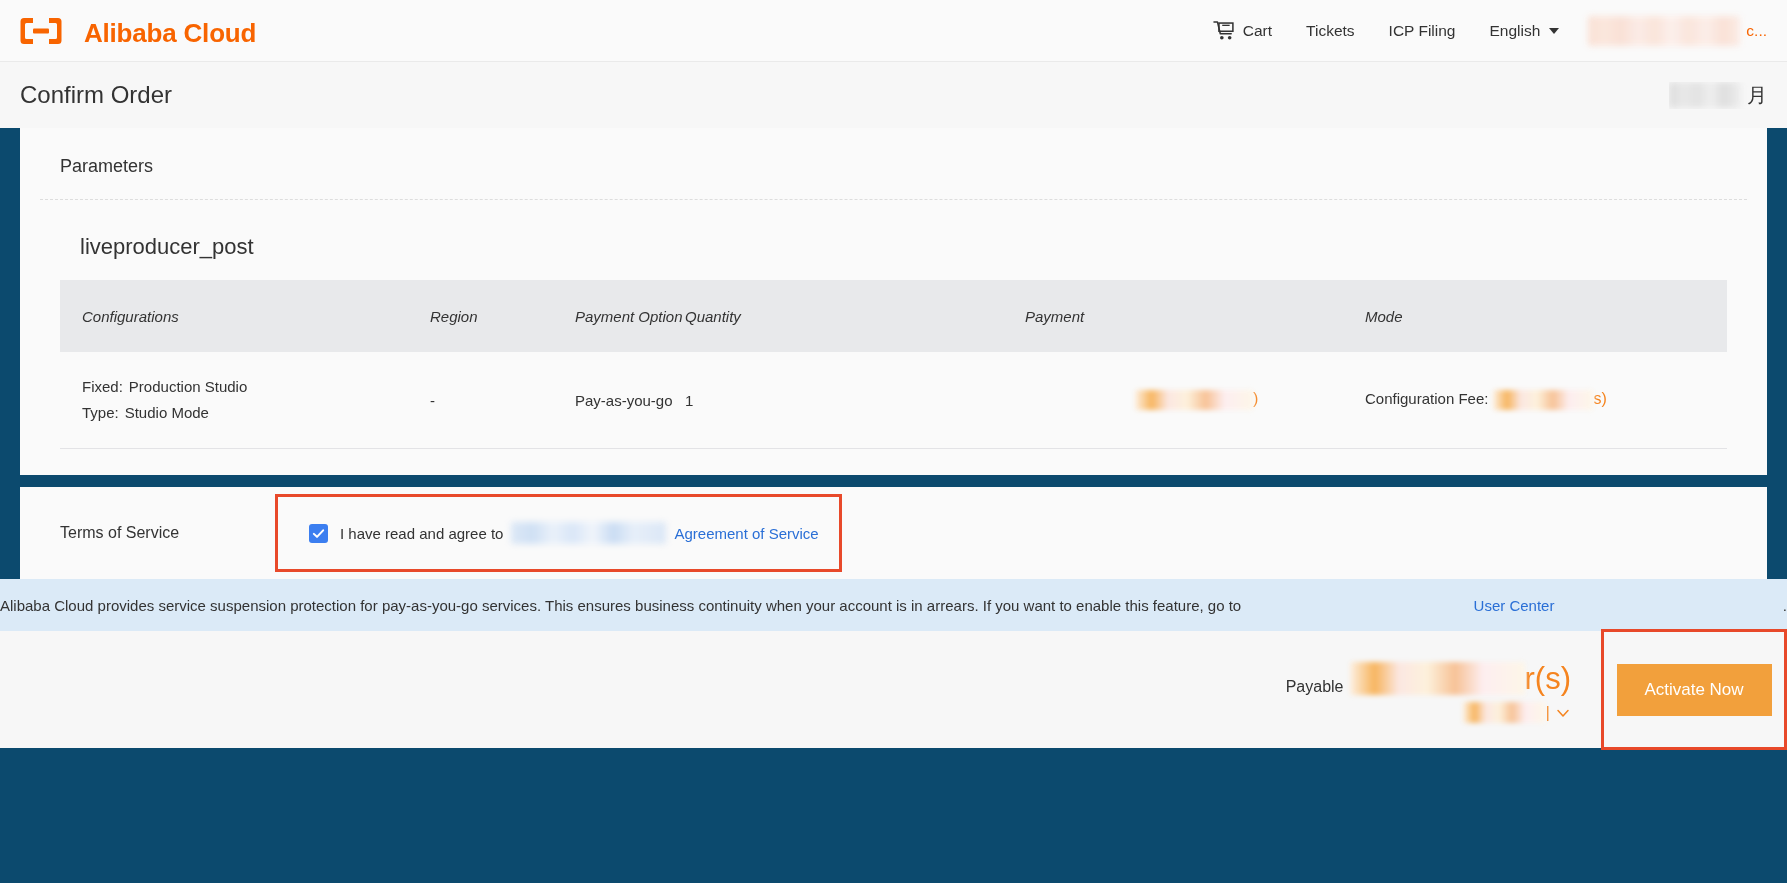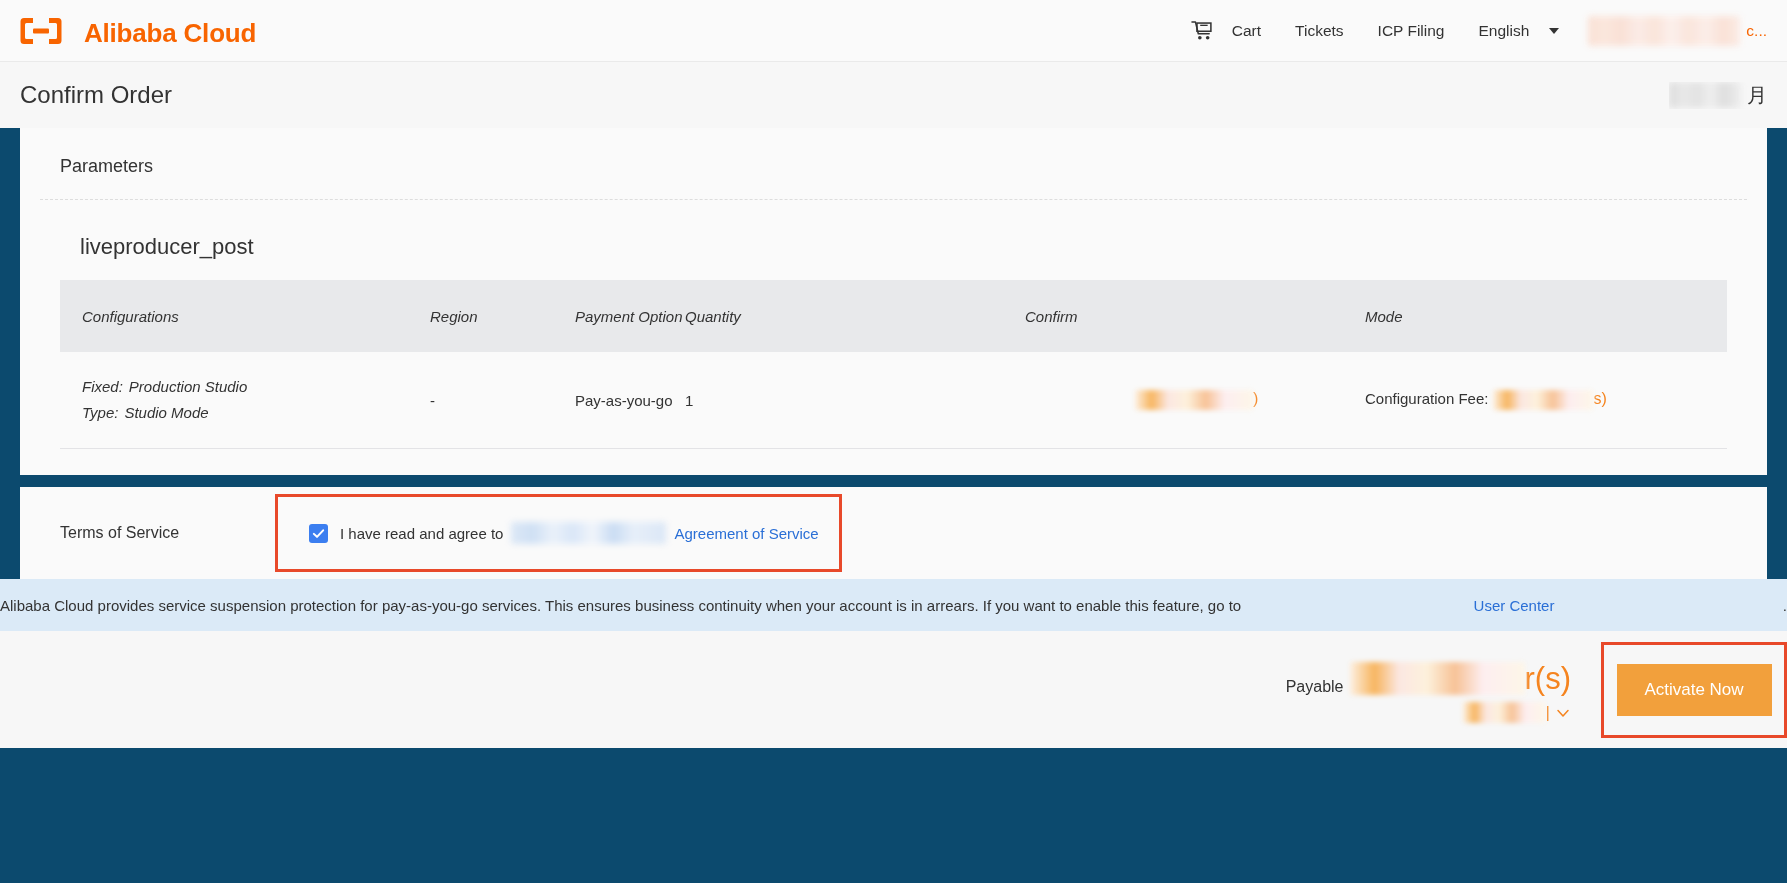--- a/index.html
+++ b/index.html
@@ -40,21 +40,21 @@
     display: flex;
     align-items: center;
     gap: 0;
     font-size: 15.5px;
     color: #333;
   }
   .nav-item {
     padding: 0 17px;
     display: flex;
     align-items: center;
-    gap: 18px;
+    gap: 7px;
     cursor: pointer;
     white-space: nowrap;
   }
   .cart-icon { width: 23px; height: 21px; display:block; }
   .caret-down {
     width: 0; height: 0;
     border-left: 5px solid transparent;
     border-right: 5px solid transparent;
     border-top: 6px solid #333;
     margin-left: 2px;
@@ -173,21 +173,21 @@
   table.order-table th.th-price { width: auto; text-align: left; }
   table.order-table td {
     font-size: 15px;
     color: #333;
     padding: 22px 0;
     vertical-align: middle;
     border-bottom: 1px solid #e3e3e6;
     height: 90px;
   }
   table.order-table td.td-config { padding-left: 22px; }
-  .cfg-line { line-height: 26px; white-space: nowrap; font-style: italic; }
+  .cfg-line { line-height: 26px; white-space: nowrap; }
   .cfg-label { color: #333; }
   .cfg-value { color: #333; margin-left: 6px; }
 
   .blur-orange {
     display: inline-block;
     height: 20px;
     vertical-align: middle;
     background:
       linear-gradient(90deg,
         #fdf0e2 0%, #f7b55f 14%, #fbe7e2 28%, #fdf1dc 44%,
@@ -281,21 +281,21 @@
   .payable-main .blur-orange { height: 33px; width: 175px; }
   .payable-big { font-size: 31px; color: #F5841F; line-height: 1; }
   .payable-sub { display: flex; align-items: center; margin-top: 7px; }
   .payable-sub .blur-orange { height: 21px; width: 82px; }
   .payable-sub-frag { font-size: 17px; color: #F5841F; margin-left: 1px; }
   .chev { width: 16px; height: 16px; margin-left: 5px; display:block; }
 
   .activate-wrap {
     border: 3px solid #e8492a;
     width: 186px;
-    height: 96px;
+    height: 121px;
     display: flex;
     align-items: center;
     justify-content: center;
     margin-right: 0;
   }
   .activate-btn {
     background: #F2A03C;
     color: #fff;
     border: none;
     font-size: 17px;
@@ -361,21 +361,21 @@
     <div class="dashed-rule"></div>
     <div class="product-name">liveproducer_post</div>
 
     <table class="order-table">
       <thead>
         <tr>
           <th class="th-config">Configurations</th>
           <th class="th-region">Region</th>
           <th class="th-payment">Payment Option</th>
           <th class="th-qty">Quantity</th>
-          <th class="th-discount">Confirm</th>
+          <th class="th-discount">Payment</th>
           <th class="th-price">Mode</th>
         </tr>
       </thead>
       <tbody>
         <tr>
           <td class="td-config">
             <div class="cfg-line">
               <span class="cfg-label">Fixed:</span><span class="cfg-value">Production Studio</span>
             </div>
             <div class="cfg-line">

